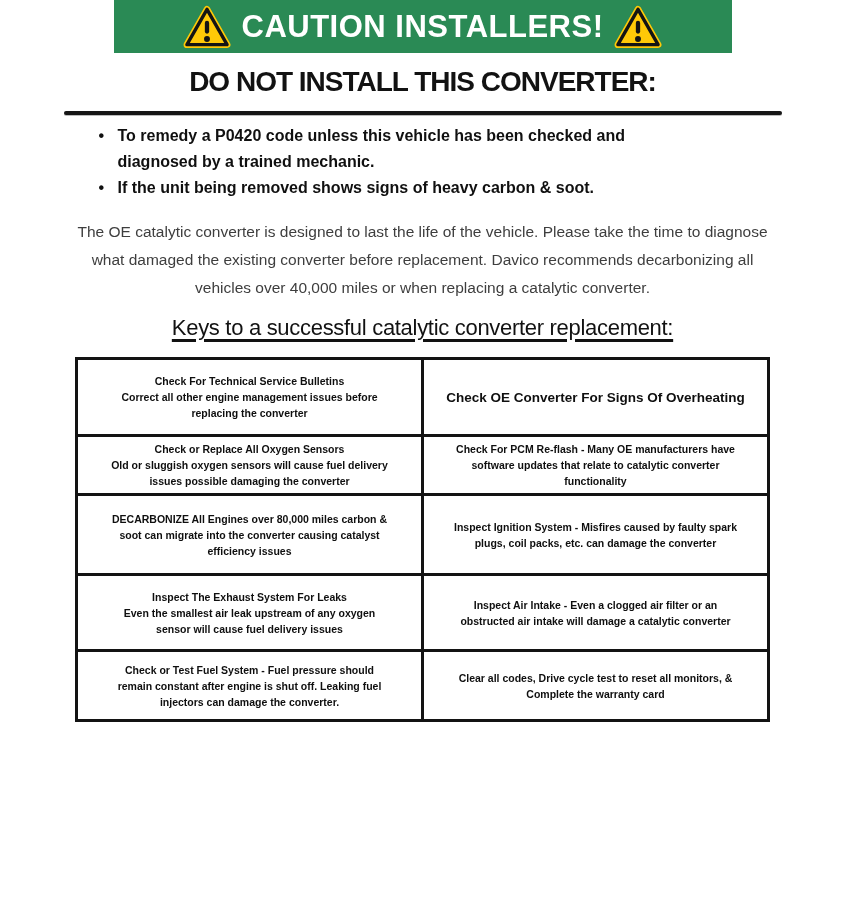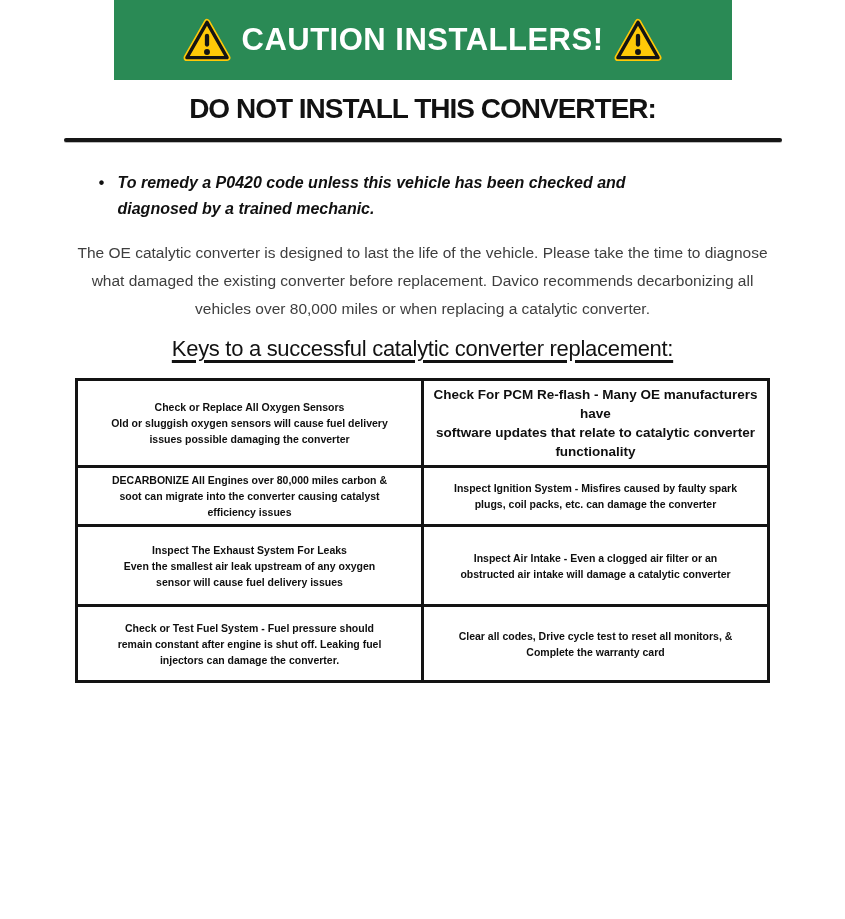--- a/index.html
+++ b/index.html
@@ -7,21 +7,21 @@
   body {
     width: 845px; height: 919px;
     background: #ffffff;
     font-family: "Liberation Sans", sans-serif;
     color: #141414;
     overflow: hidden;
   }
 
   
   .banner {
-    width: 618px; height: 80px;
+    width: 618px; height: 53px;
     margin: 0 auto;
     background: #2A8A55;
     display: flex; align-items: center; justify-content: center;
     gap: 11px;
   }
   .banner-title {
     color: #ffffff;
     font-size: 31px;
     font-weight: bold;
     letter-spacing: 0.5px;
@@ -44,24 +44,23 @@
     width: 718px; height: 4px;
     margin: 13px auto 0;
     background: #161616;
     border-radius: 2px;
     box-shadow: 0 1px 0 #bbbbbb;
   }
 
   
   .bullets {
     width: 652px;
-    margin: 28px auto 0;
+    margin: 8px auto 0;
     padding: 0;
     list-style: none;
-    font-style: italic;
   }
   .bullets li {
     position: relative;
     padding-left: 21px;
     font-weight: bold;
     font-size: 16px;
     line-height: 26px;
     white-space: pre-line;
     color: #101010;
   }
@@ -144,32 +143,39 @@
   </svg>
 </div>
 
 <h1 class="main-heading">DO NOT INSTALL THIS CONVERTER:</h1>
 
 <div class="rule"></div>
 
 <ul class="bullets">
   <li>To remedy a P0420 code unless this vehicle has been checked and
 diagnosed by a trained mechanic.</li>
+  <li>If the unit being removed shows signs of heavy carbon &amp; soot.</li>
 </ul>
 
 <p class="advisory">The OE catalytic converter is designed to last the life of the vehicle. Please take the time to diagnose
 what damaged the existing converter before replacement. Davico recommends decarbonizing all
-vehicles over 80,000 miles or when replacing a catalytic converter.</p>
+vehicles over 40,000 miles or when replacing a catalytic converter.</p>
 
 <div class="keys-heading">
   <span>Keys to a successful catalytic converter replacement:</span>
 </div>
 
 <table class="keys-table">
   <tbody>
+    <tr>
+      <td>Check For Technical Service Bulletins
+Correct all other engine management issues before
+replacing the converter</td>
+      <td>Check OE Converter For Signs Of Overheating</td>
+    </tr>
     <tr>
       <td>Check or Replace All Oxygen Sensors
 Old or sluggish oxygen sensors will cause fuel delivery
 issues possible damaging the converter</td>
       <td>Check For PCM Re-flash - Many OE manufacturers have
 software updates that relate to catalytic converter
 functionality</td>
     </tr>
     <tr>
       <td>DECARBONIZE All Engines over 80,000 miles carbon &amp;

